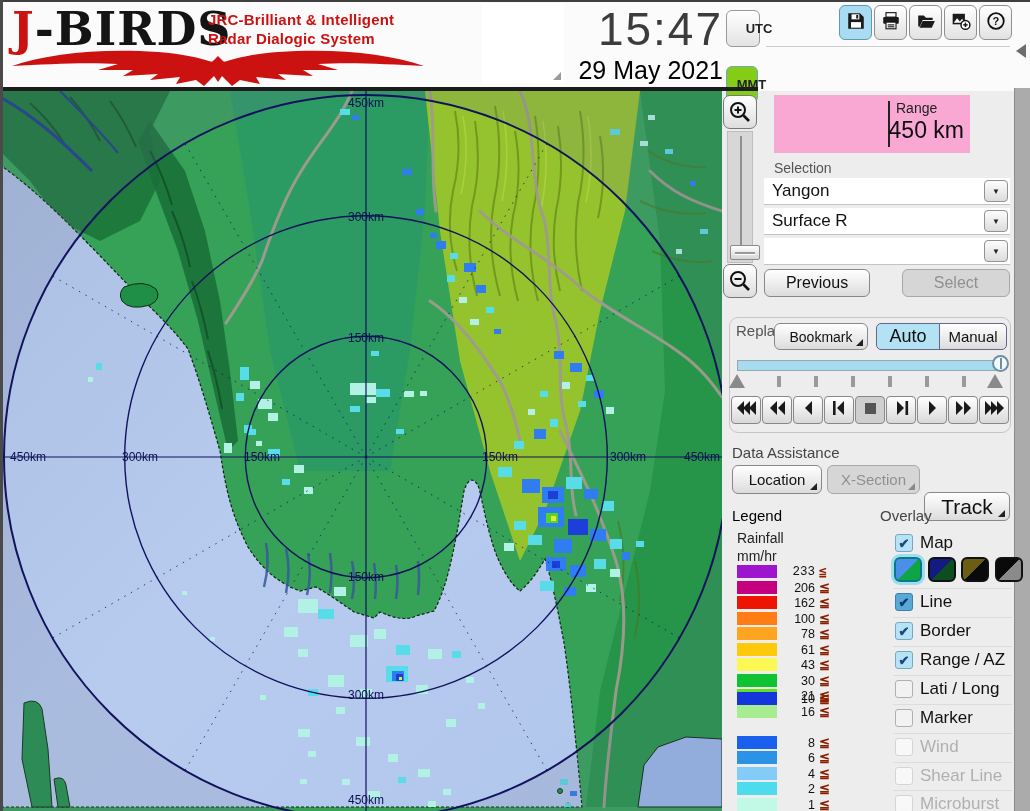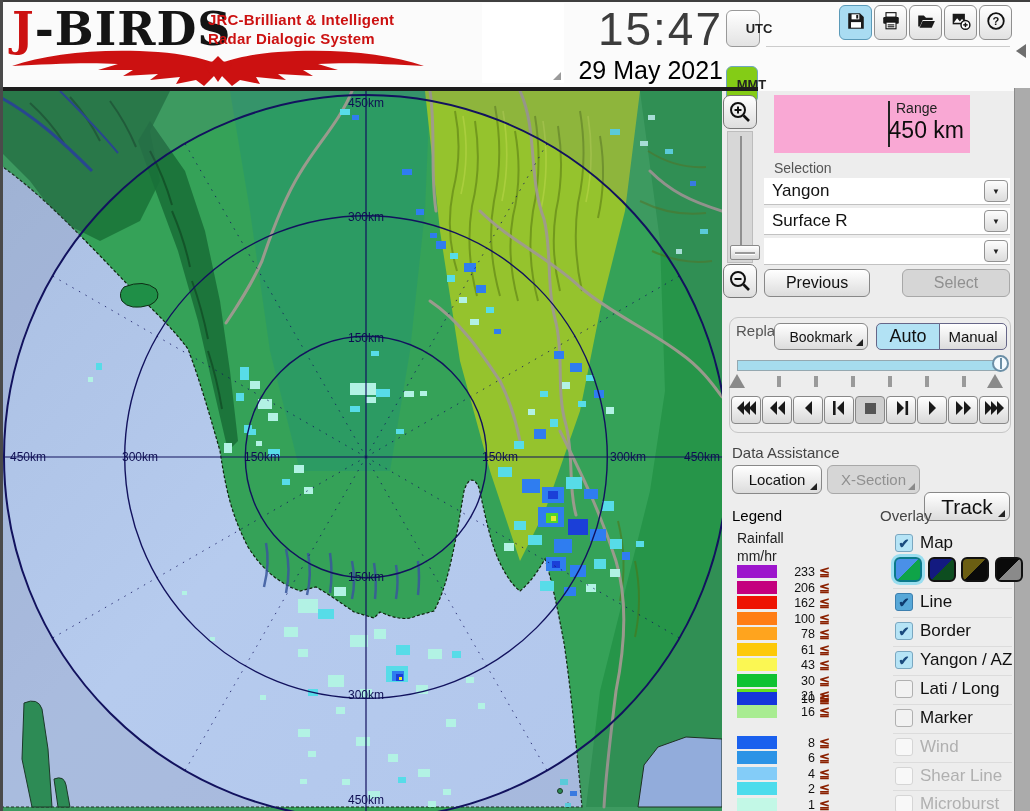--- a/index.html
+++ b/index.html
@@ -578,21 +578,21 @@
   <div class="btn btn-track">
       <span>Track</span>
       <div class="menu-tri"></div>
     </div>
 
   <div class="legend-label">Legend</div>
   <div class="overlay-label">Overlay</div>
   <div class="legend-title lg-t1">Rainfall</div>
   <div class="legend-title lg-t2">mm/hr</div>
   <div id="legend-rows">
-      <div class="lg-row" style="top: 565px;">
+      <div class="lg-row" style="top: 565px; font-family: Liberation Mono, monospace;">
         <span class="lg-swatch" style="background:#9d15cc"></span>
         <span class="lg-val">233</span>
         <span class="lg-le">≦</span>
       </div>
       <div class="lg-row" style="top: 580.5px;">
         <span class="lg-swatch" style="background:#c4007e"></span>
         <span class="lg-val">206</span>
         <span class="lg-le">≦</span>
       </div>
       <div class="lg-row" style="top: 596px;">
@@ -674,21 +674,21 @@
       <div class="ov-row" style="top: 588px;">
         <span class="ov-cb checked-dark">✔</span>
         <span class="ov-lbl ">Line</span>
       </div>
       <div class="ov-row" style="top: 617px;">
         <span class="ov-cb checked">✔</span>
         <span class="ov-lbl ">Border</span>
       </div>
       <div class="ov-row" style="top: 646px;">
         <span class="ov-cb checked">✔</span>
-        <span class="ov-lbl ">Yangon / AZ</span>
+        <span class="ov-lbl ">Range / AZ</span>
       </div>
       <div class="ov-row" style="top: 675px;">
         <span class="ov-cb "></span>
         <span class="ov-lbl ">Lati / Long</span>
       </div>
       <div class="ov-row" style="top: 704px;">
         <span class="ov-cb "></span>
         <span class="ov-lbl ">Marker</span>
       </div>
       <div class="ov-row" style="top: 733px;">

